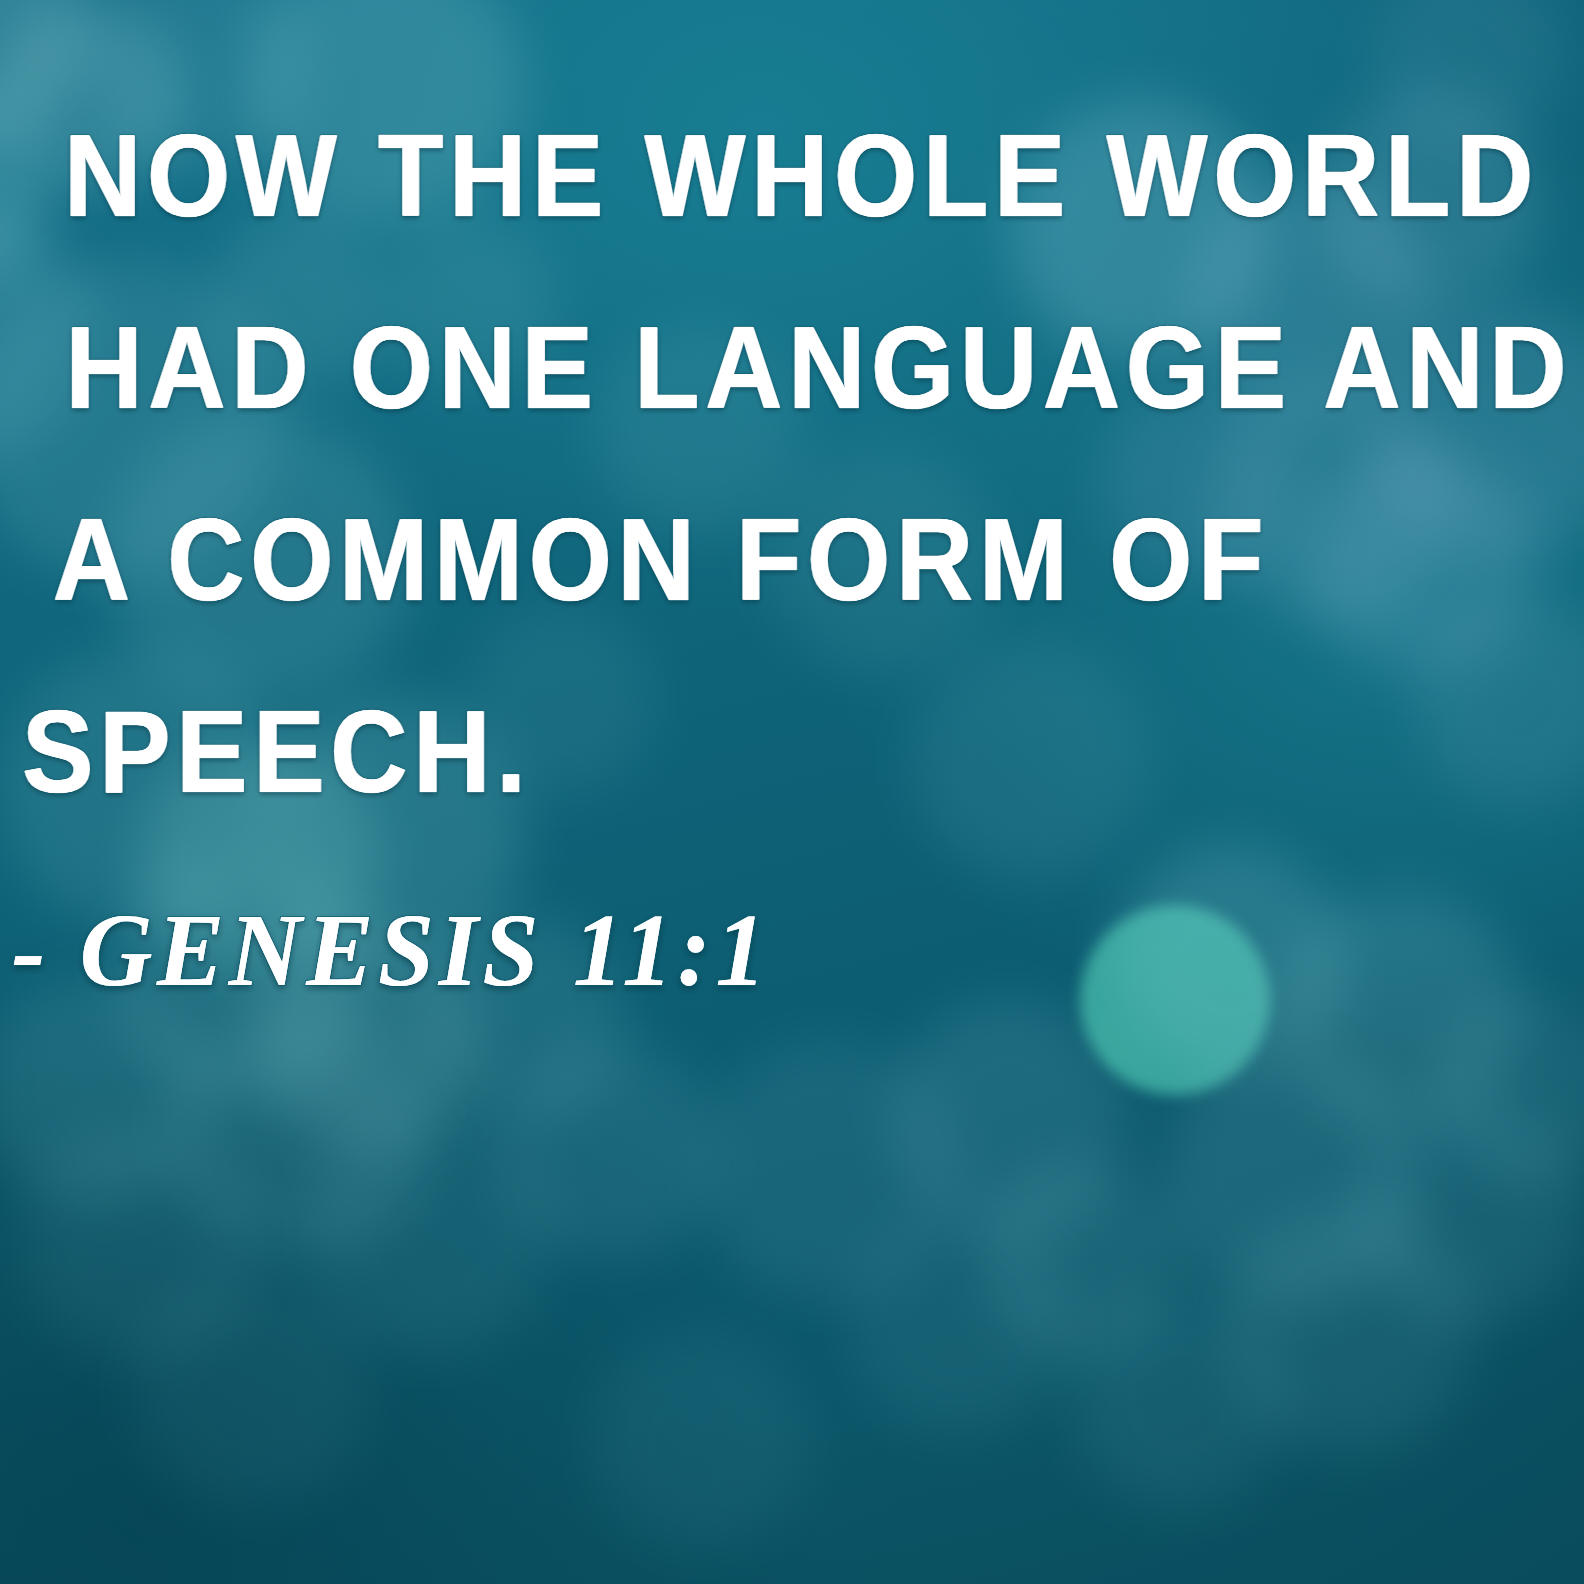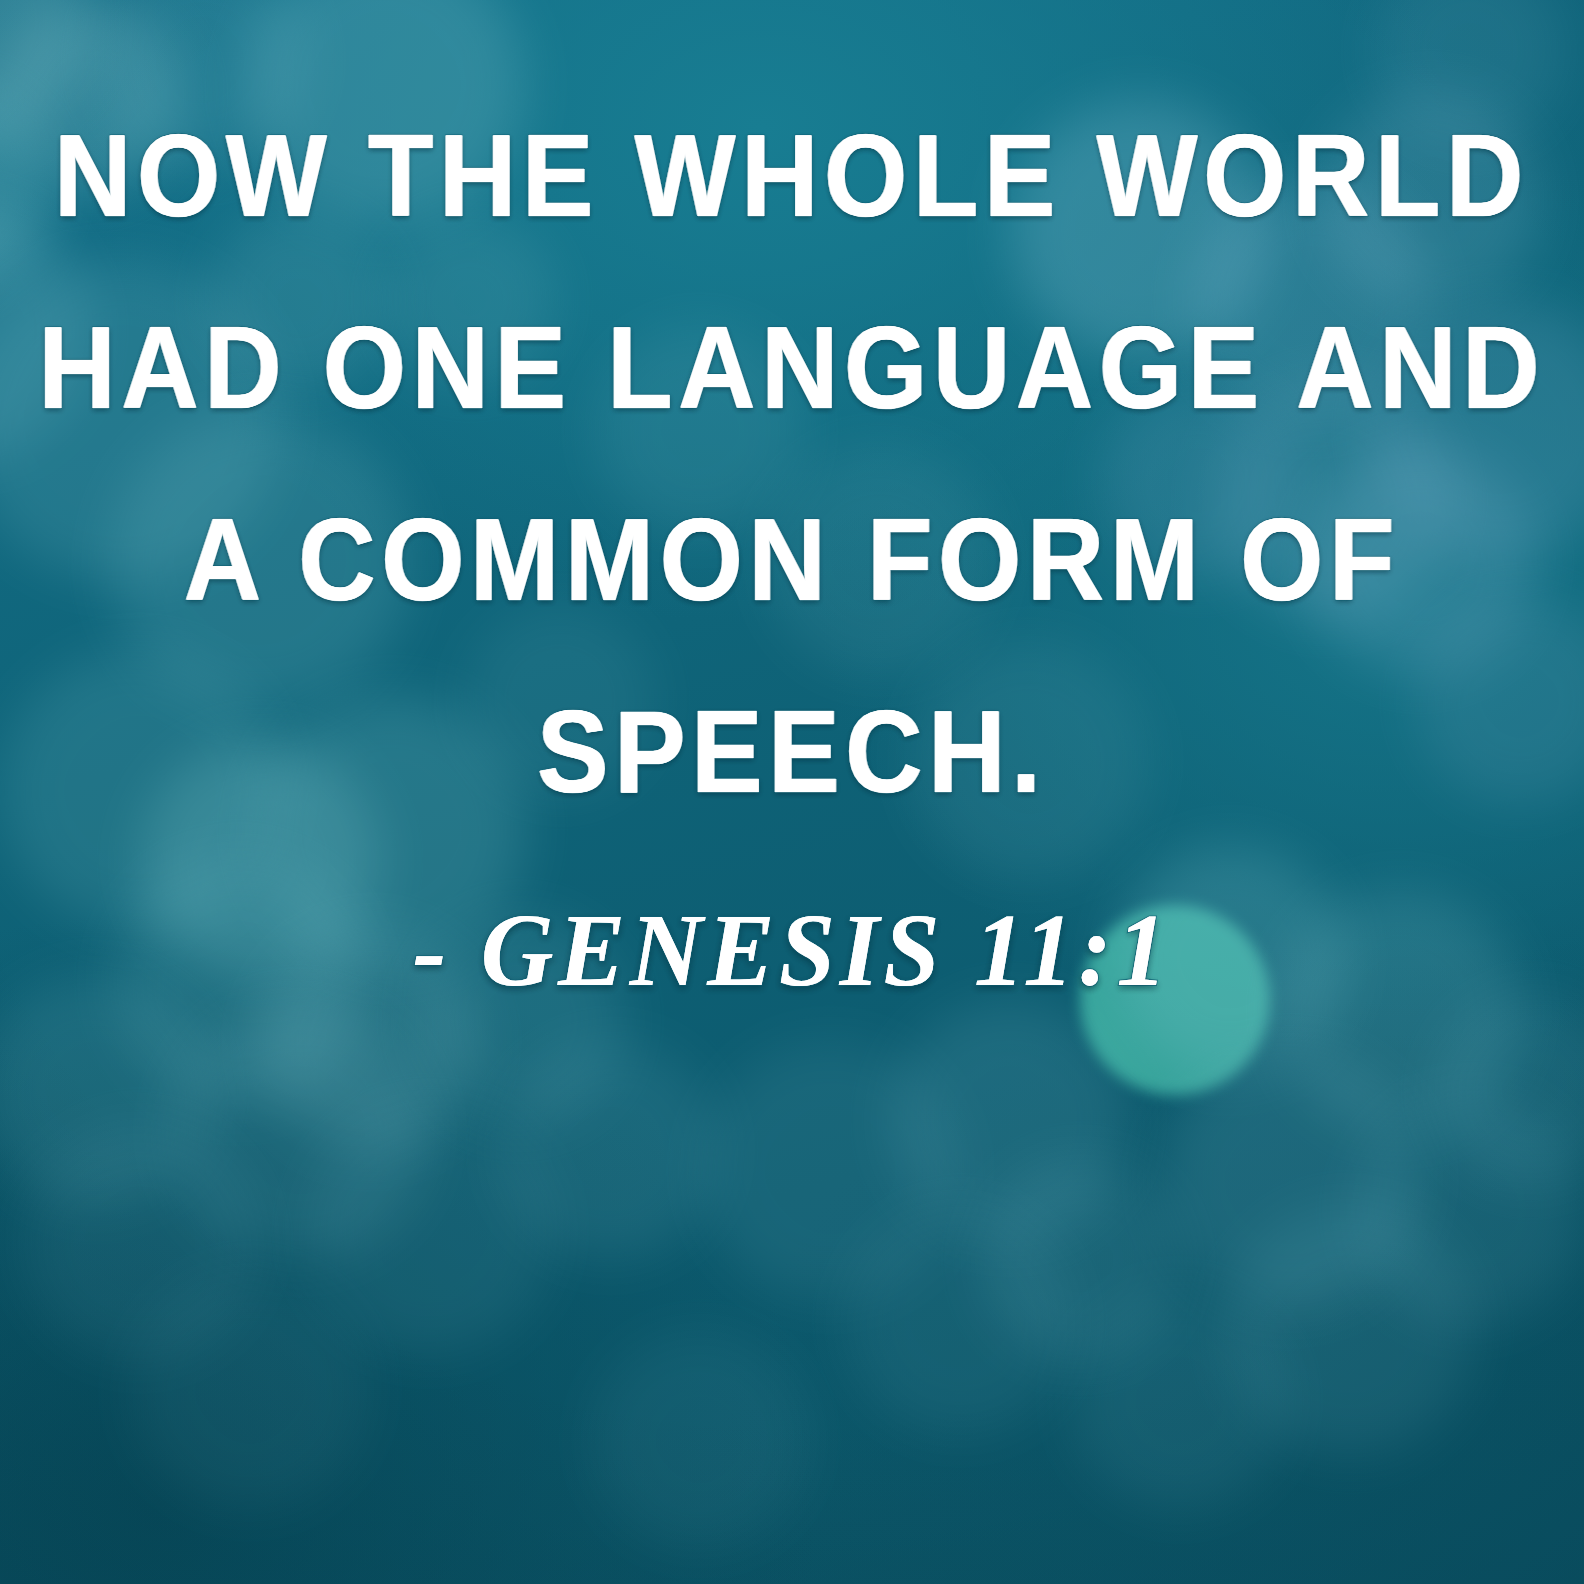--- a/index.html
+++ b/index.html
@@ -39,21 +39,21 @@
     position:absolute;inset:0;
     background:radial-gradient(ellipse 120% 110% at 50% 40%, rgba(0,0,0,0) 45%, rgba(3,40,52,0.38) 100%);
     pointer-events:none;
   }
 
   
   .quote-block{
     position:absolute;
     left:0;right:0;top:118px;
     display:flex;flex-direction:column;
-    align-items:center;
+    align-items:flex-start;
     z-index:5;
   }
 
   .qline{
     position:relative;
     color:#ffffff;
     font-family:"Liberation Sans", sans-serif;
     font-weight:700;
     text-transform:uppercase;
     letter-spacing:0.055em;

